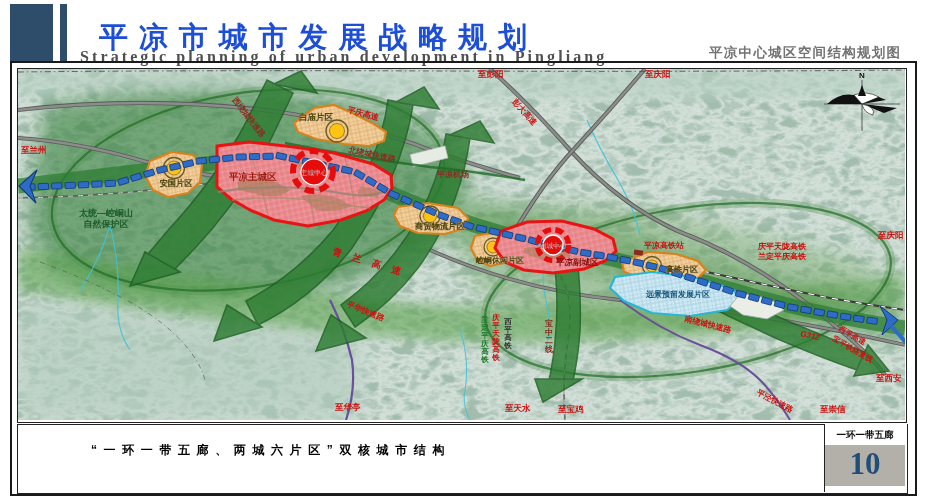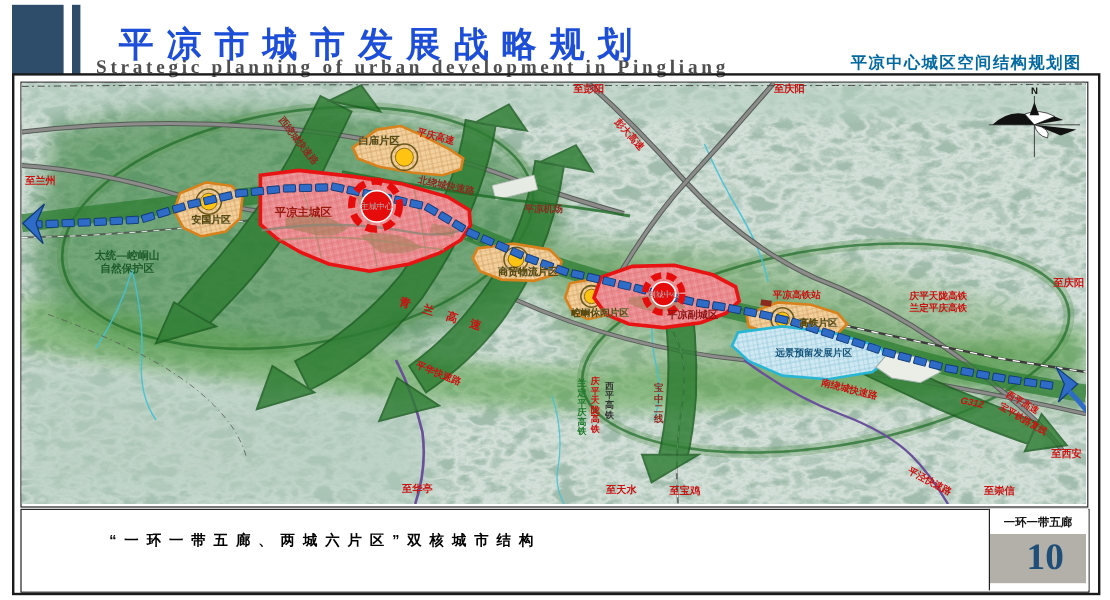--- a/index.html
+++ b/index.html
@@ -8,21 +8,21 @@
 <body>
 
 <div class="abs" style="left:10px;top:4px;width:43px;height:58px;background:#2e4d6b;"></div>
 
 <div class="abs" style="left:60px;top:4px;width:7px;height:58px;background:#2e4d6b;"></div>
 
 <div class="abs" style="left:79px;top:18px;font-family:'Liberation Serif',serif;font-weight:bold;font-size:29px;letter-spacing:10.9px;color:#1d4ed8;white-space:nowrap;margin-left:20px;">平凉市城市发展战略规划</div>
 
 <div class="abs" style="left:80px;top:48px;font-family:'Liberation Serif',serif;font-weight:bold;font-size:16px;letter-spacing:3.1px;color:#4f4f4f;white-space:nowrap;">Strategic planning of urban development in Pingliang</div>
 
-<div class="abs" style="left:709px;top:44px;font-weight:bold;font-size:13.5px;letter-spacing:1.3px;color:#0369a1;white-space:nowrap;">平凉中心城区空间结构规划图</div>
+<div class="abs" style="left:709px;top:44px;font-weight:bold;font-size:13.5px;letter-spacing:1.3px;color:#737373;white-space:nowrap;">平凉中心城区空间结构规划图</div>
 
 <div class="abs" style="left:10px;top:61px;width:903px;height:431px;border:2px solid #1a1a1a;"></div>
 
 <div class="abs" style="left:17px;top:68px;width:888px;height:353px;border:1px solid #222;"></div>
 
 <svg class="abs" style="left:18px;top:69px;" width="887" height="351" viewBox="0 0 887 351">
 <defs>
 <filter id="texc" x="0" y="0" width="100%" height="100%">
 <feTurbulence type="fractalNoise" baseFrequency="0.05 0.09" numOctaves="5" seed="7"></feTurbulence>
 <feColorMatrix type="matrix" values="0 0 0 0 1  0 0 0 0 1  0 0 0 0 1  0.33 0.33 0.33 0 0"></feColorMatrix>
@@ -406,13 +406,13 @@
 <div class="abs" style="left:17px;top:424px;width:889px;height:68px;border:1px solid #222;background:#fff;"></div>
 
 <div class="abs" style="left:91px;top:442px;font-weight:bold;font-size:12px;letter-spacing:6.6px;color:#000000;white-space:nowrap;">“一环一带五廊、两城六片区”双核城市结构</div>
 
 <div class="abs" style="left:824px;top:424px;width:82px;height:68px;border-left:1px solid #222;background:#fff;"></div>
 
 <div class="abs" style="left:826px;top:429px;width:78px;text-align:center;font-family:'Liberation Serif',serif;font-weight:bold;font-size:9.5px;color:#111;">一环一带五廊</div>
 
 <div class="abs" style="left:825px;top:445px;width:80px;height:41px;background:#b2b0a8;"></div>
 
-<div class="abs" style="left:825px;top:446px;width:92px;text-align:center;font-family:'Liberation Serif',serif;font-weight:bold;font-size:31px;color:#1f4e79;">10</div>
+<div class="abs" style="left:825px;top:446px;width:80px;text-align:center;font-family:'Liberation Serif',serif;font-weight:bold;font-size:31px;color:#1f4e79;">10</div>
 
 </body></html>

